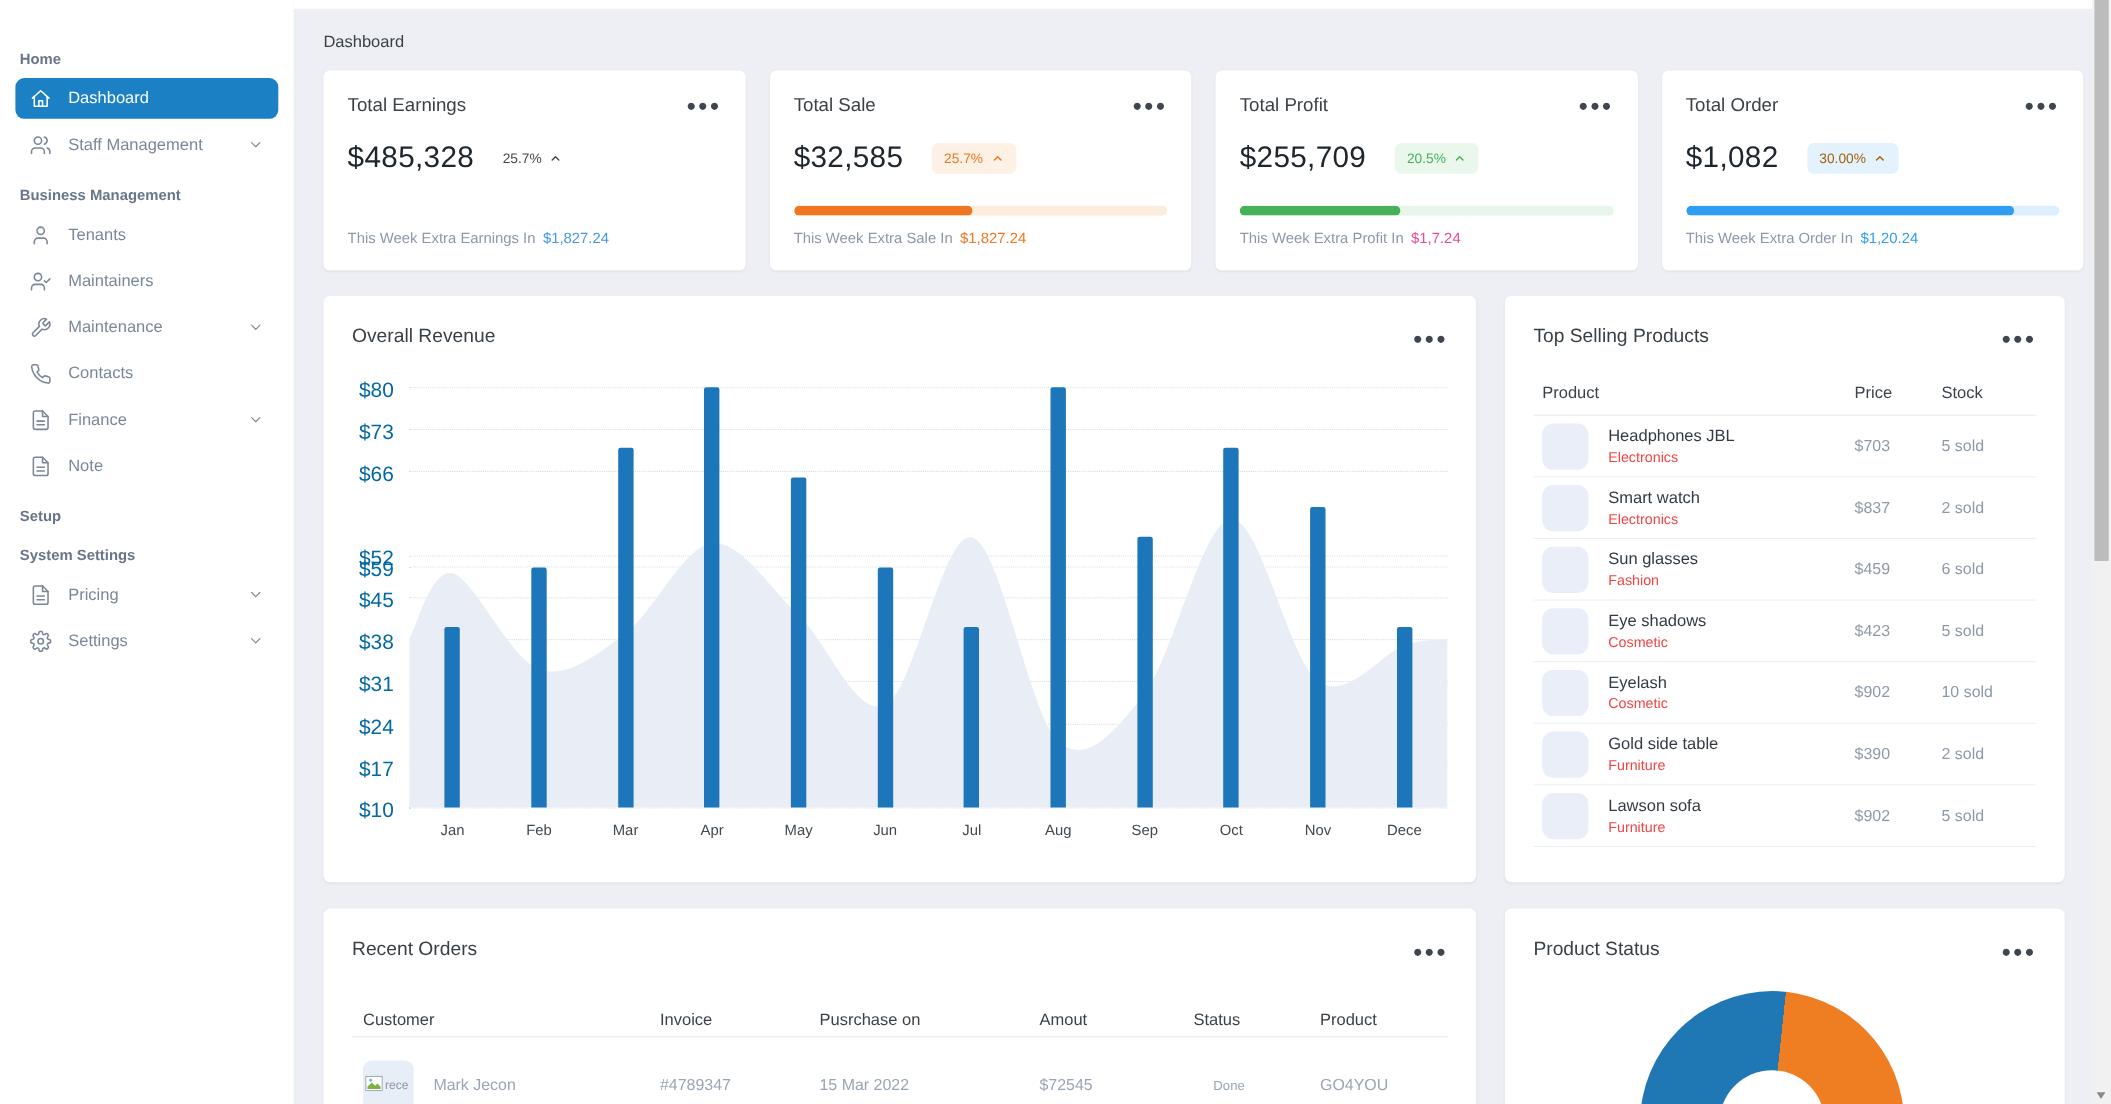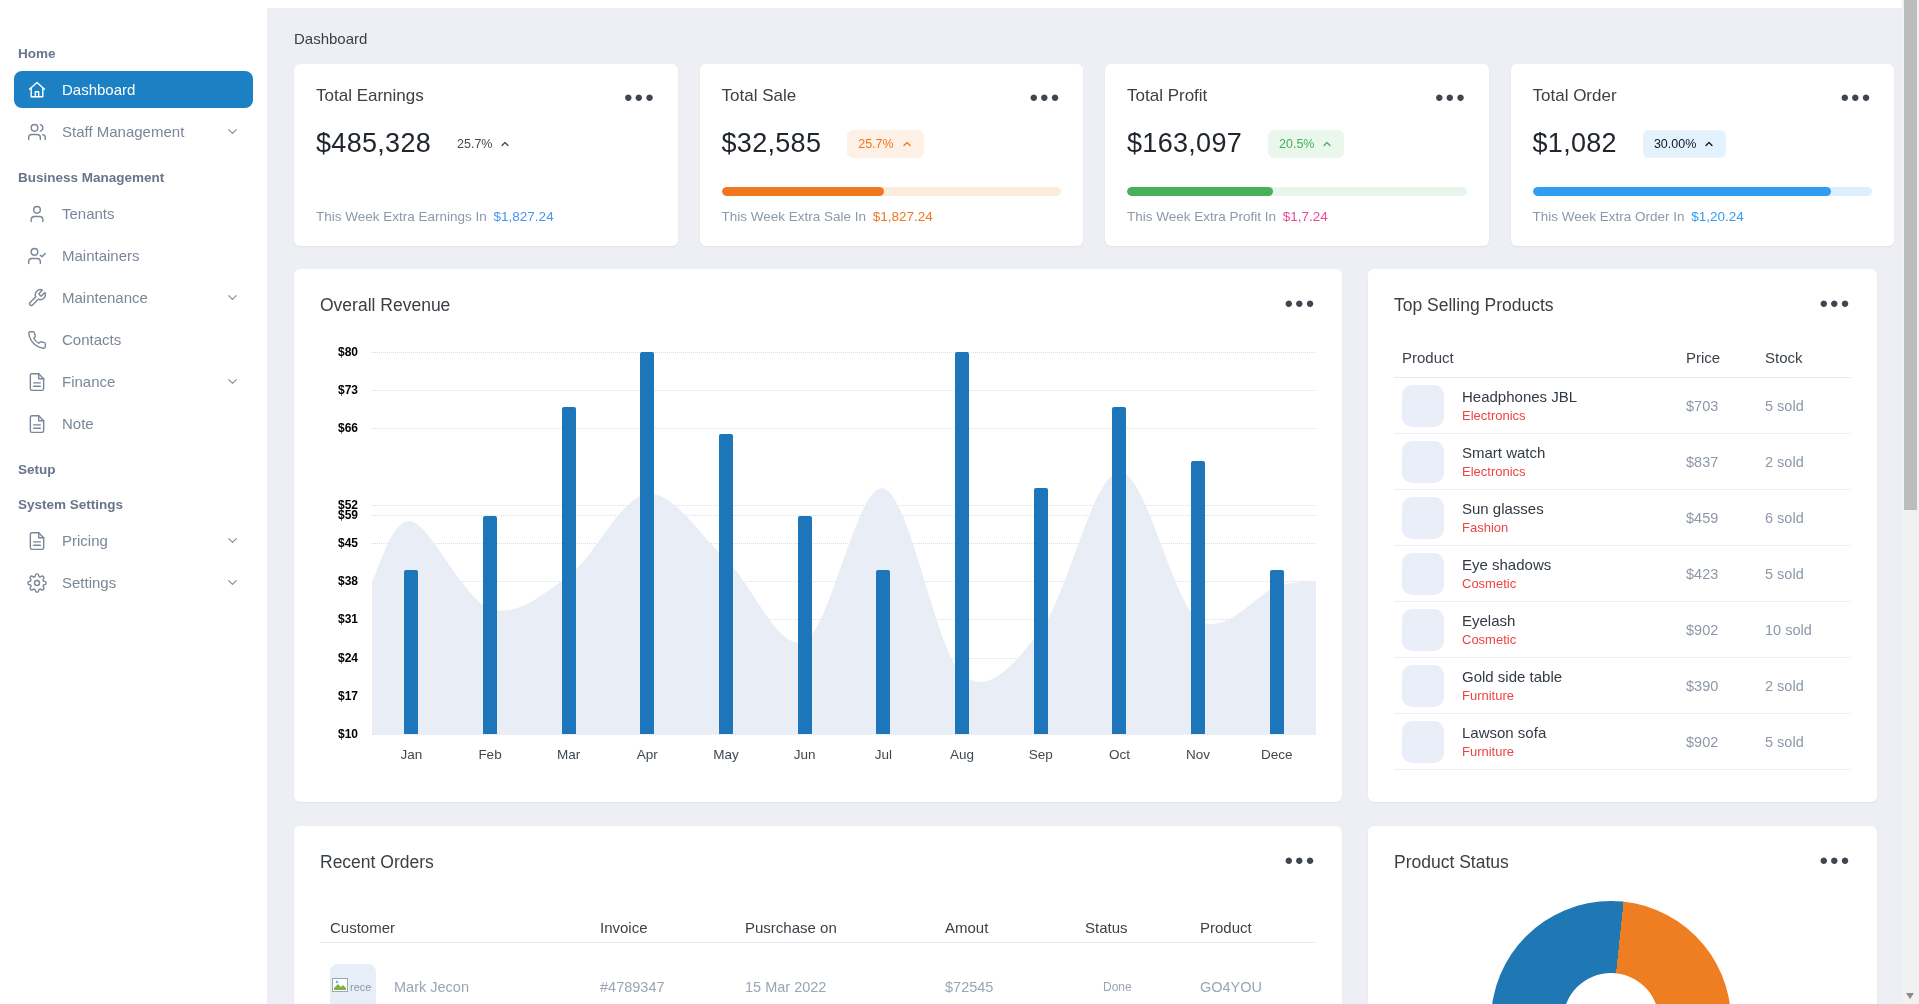--- a/index.html
+++ b/index.html
@@ -36,28 +36,28 @@
   .track { margin-top:auto; height:9px; border-radius:5px; overflow:hidden; }
   .fill { height:100%; border-radius:5px; }
   .card-foot { font-size:13.5px; color:#8d98a8; margin-top:13px; }
   .card-foot.noprog { margin-top:auto; }
   .card-foot .amt { margin-left:3px; }
 
   
   .row-mid, .row-bot { display:grid; grid-template-columns:1048px 509px; gap:26px; }
   .row-mid { margin-bottom:24px; }
   .panel { background:#fff; border-radius:6px; height:533px; padding:26px; box-shadow:0 1px 2px rgba(30,40,60,.06); position:relative; }
-  .panel-head { display:flex; justify-content:space-between; align-items:flex-start; }
+  .panel-head { display:flex; justify-content:space-between; align-items:flex-end; }
   .panel-title { font-size:17.5px; color:#383f45; font-weight:normal; }
 
   
   .chart-wrap { margin-top:36px; margin-left:52px; }
   .plot { position:relative; height:382px; }
   .gline { position:absolute; left:0; right:0; border-top:1px dotted #d9dde4; }
-  .glabel { position:absolute; right:calc(100% + 14px); top:-8px; font-size:12px; color:#000000; white-space:nowrap;font-weight:bold; }
+  .glabel { position:absolute; right:calc(100% + 14px); top:-8px; font-size:19px; color:#0369a1; white-space:nowrap; }
   .area-svg { position:absolute; inset:0; width:100%; height:100%; }
   .bars { position:absolute; inset:0; display:flex; }
   .bcol { flex:1; display:flex; align-items:flex-end; justify-content:center; }
   .bar { width:14px; border-radius:2px 2px 0 0; }
   .months { display:flex; margin-top:13px; }
   .months span { flex:1; text-align:center; font-size:13.5px; color:#414950; }
 
   
   .pt-header { display:flex; margin-top:22px; height:40px; align-items:center; border-bottom:1px solid #e9ecef; font-size:15px; color:#3b424a; }
   .pt-col-product { flex:1; padding-left:8px; }
@@ -256,38 +256,38 @@
           <div class="fill" style="width:48%;background:#f0761f"></div>
         </div>
         <div class="card-foot">This Week Extra Sale In <span class="amt" style="color:#f0761f">$1,827.24</span></div>
       </div>
       <div class="card">
         <div class="card-head">
           <span class="card-title">Total Profit</span>
           <span class="dots">●●●</span>
         </div>
         <div class="card-vrow">
-          <span class="card-value">$163,097</span>
+          <span class="card-value">$255,709</span>
           <span class="delta badge" style="background:#eaf7ed;color:#46b159">20.5% <svg viewBox="0 0 24 24" fill="none" stroke="currentColor" stroke-width="2.6" stroke-linecap="round" stroke-linejoin="round">
               <polyline points="6 15 12 9 18 15"></polyline>
             </svg></span>
         </div>
         <div class="track" style="background:#e7f5ea">
           <div class="fill" style="width:43%;background:#46b159"></div>
         </div>
         <div class="card-foot">This Week Extra Profit In <span class="amt" style="color:#ec4899">$1,7.24</span></div>
       </div>
       <div class="card">
         <div class="card-head">
           <span class="card-title">Total Order</span>
           <span class="dots">●●●</span>
         </div>
         <div class="card-vrow">
           <span class="card-value">$1,082</span>
-          <span class="delta badge" style="background:#e3f2fd;color:#0f172a">30.00% <svg viewBox="0 0 24 24" fill="none" stroke="currentColor" stroke-width="2.6" stroke-linecap="round" stroke-linejoin="round">
+          <span class="delta badge" style="background:#e3f2fd;color:#a16207">30.00% <svg viewBox="0 0 24 24" fill="none" stroke="currentColor" stroke-width="2.6" stroke-linecap="round" stroke-linejoin="round">
               <polyline points="6 15 12 9 18 15"></polyline>
             </svg></span>
         </div>
         <div class="track" style="background:#ddeffd">
           <div class="fill" style="width:88%;background:#2f9df2"></div>
         </div>
         <div class="card-foot">This Week Extra Order In <span class="amt" style="color:#2f9df2">$1,20.24</span></div>
       </div>
     </div>
 

